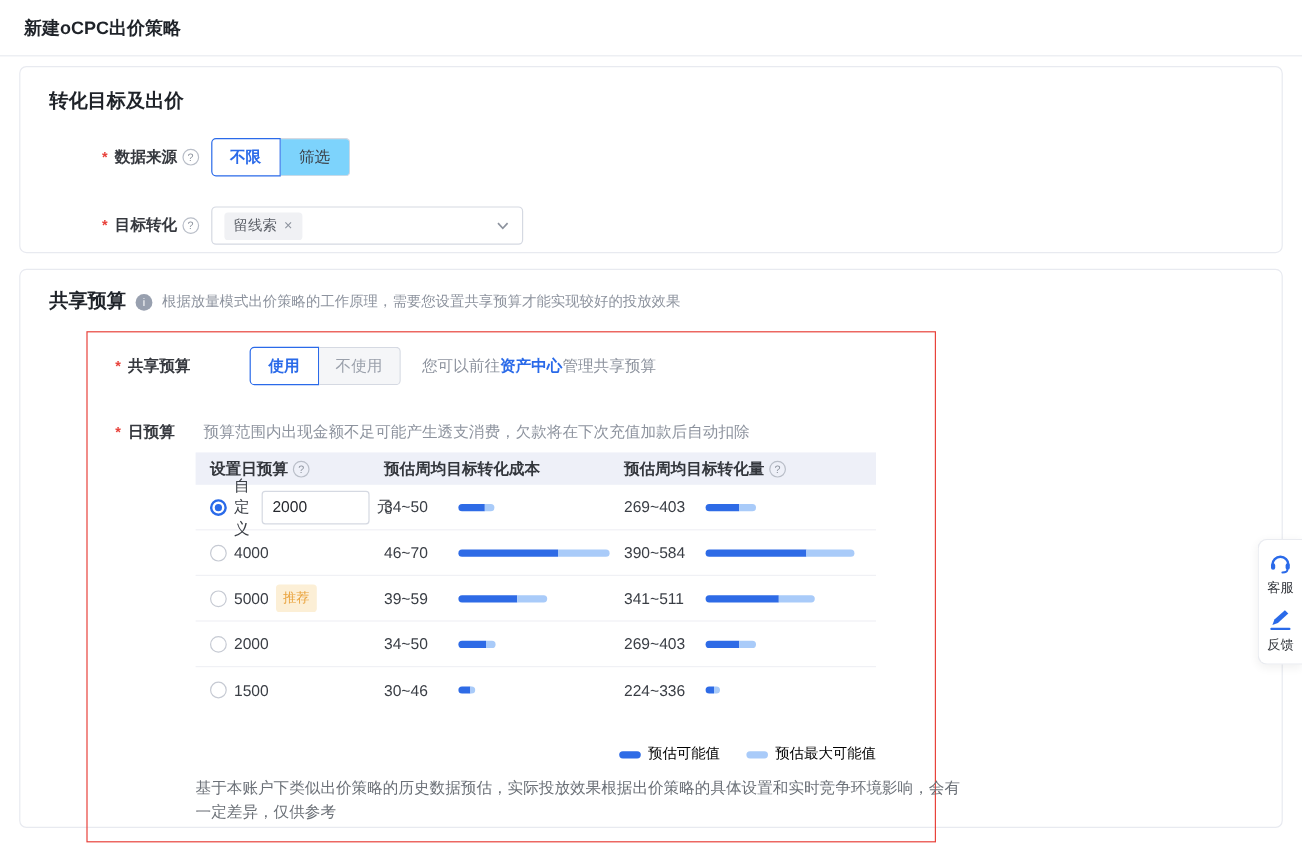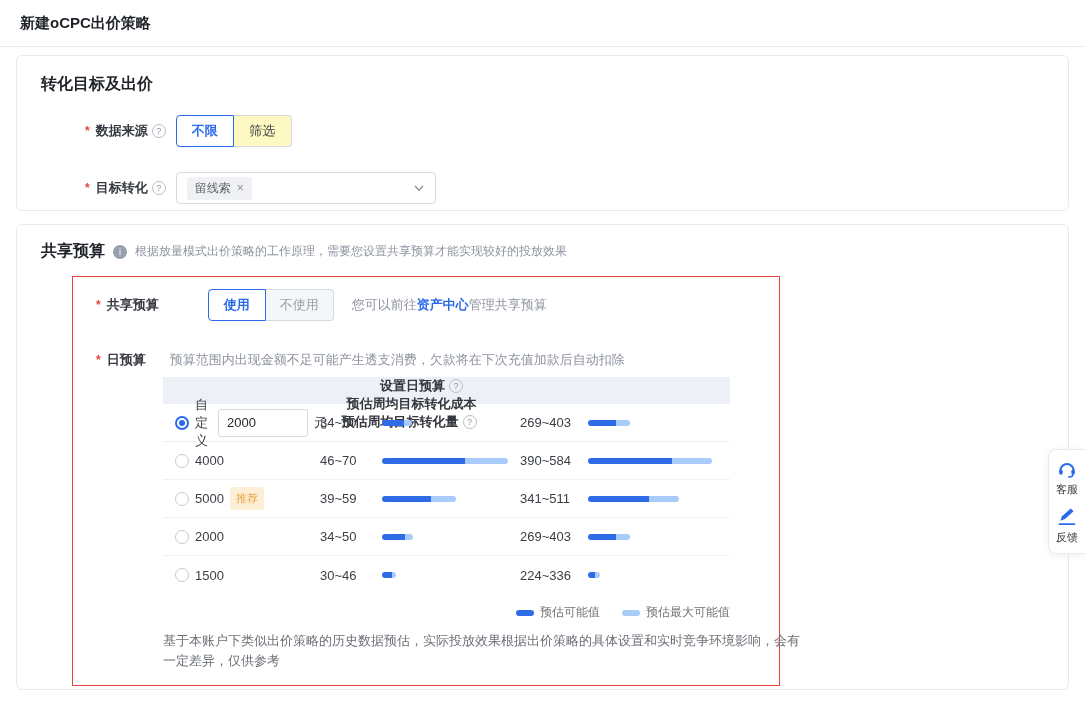--- a/index.html
+++ b/index.html
@@ -26,21 +26,21 @@
   .req { color:#e8423b; font-size:12px; margin-right:2px; }
   .qicon { width:14px; height:14px; border:1px solid #b9bec8; border-radius:50%;
     color:#8d939e; font-size:9px; line-height:12px; text-align:center; display:inline-block;
     font-weight:normal; }
   .iicon { width:14px; height:14px; background:#98a0af; border-radius:50%; color:#fff;
     font-size:9px; line-height:14px; text-align:center; display:inline-block; font-style:normal; }
 
   
   .seg { display:flex; }
   .seg .seg-btn { min-width:58px; padding:0 14px; height:32px; line-height:30px; text-align:center;
-    font-size:13px; border:1px solid #d5d9e2; background:#fef9c3; color:#3a3e45; cursor:pointer; }
+    font-size:13px; border:1px solid #d5d9e2; background:#7dd3fc; color:#3a3e45; cursor:pointer; }
   .seg .seg-btn:first-child { border-radius:4px 0 0 4px; }
   .seg .seg-btn:last-child { border-radius:0 4px 4px 0; border-left:none; }
   .seg .seg-btn.sel { border:1px solid #2a6ae9; color:#2a6ae9; font-weight:bold; background:#fff; }
   .seg .seg-btn.sel + .seg-btn { border-left:none; }
   .seg .seg-btn.dis { background:#f5f6f8; color:#9aa0ab; }
 
   
   .select-box { width:260px; height:32px; border:1px solid #d5d9e2; border-radius:4px;
     display:flex; align-items:center; padding:0 10px; justify-content:space-between; }
   .tag { background:#f0f1f4; border-radius:3px; font-size:12px; color:#5a5e66;
@@ -50,21 +50,21 @@
   
   .redbox { margin-left:31px; margin-top:14px; width:708px; border:1px solid #e8423b;
     padding:12px 0 0 23px; }
 
   .note { font-size:13px; color:#8d939e; }
   .note .link { color:#2a6ae9; font-weight:bold; cursor:pointer; }
 
   
   .btable { width:567px; margin-top:8px; font-size:13px; }
   .t-head { display:flex; background:#eef0f8; height:27px; align-items:center;
-    font-weight:bold; color:#33363c;flex-direction:column; }
+    font-weight:bold; color:#33363c; }
   .t-row { display:flex; align-items:center; height:38px; border-bottom:1px solid #f0f1f5; }
   .t-row:last-child { border-bottom:none; }
   .cell { display:flex; align-items:center; }
   .c1 { width:157px; padding-left:12px; gap:6px; }
   .c2 { width:200px; padding-left:0; }
   .c3 { width:210px; }
   .hcell { display:flex; align-items:center; gap:4px; }
   .range { color:#3a3e45; }
   .c2 .range { width:62px; }
   .c3 .range { width:68px; }
@@ -78,22 +78,22 @@
   .radio.sel { border:2px solid #2a6ae9; }
   .radio.sel::after { content:""; position:absolute; left:2px; top:2px; width:6px; height:6px;
     border-radius:50%; background:#2a6ae9; }
   .opt-label { color:#3a3e45; }
   .budget-input { width:90px; height:28px; border:1px solid #d5d9e2; border-radius:3px;
     font-size:13px; padding:0 8px; color:#26282e; margin-left:4px;
     font-family:"Liberation Sans","DejaVu Sans",sans-serif; }
   .unit { color:#3a3e45; }
   .badge { background:#fcefd6; color:#e9a23b; font-size:11px; padding:4px 6px; border-radius:3px; }
 
-  .legend { width:567px; display:flex; justify-content:flex-end; gap:22px; margin-top:10px;
-    font-size:12px; color:#737373; }
+  .legend { width:567px; display:flex; justify-content:flex-end; gap:22px; margin-top:26px;
+    font-size:12px; color:#000000; }
   .legend .li { display:flex; align-items:center; gap:6px; }
   .pill { width:18px; height:6px; border-radius:3px; display:inline-block; }
   .pill.dk { background:#2e6be6; } .pill.lt { background:#a9cbf9; }
 
   .footnote { width:640px; margin:10px 0 14px -5px; font-size:13px; color:#6b7077; line-height:20px; }
 
   
   .float-panel { position:absolute; right:0; top:449px; width:37px; background:#fff;
     border:1px solid #e9ebf0; border-right:none; border-radius:8px 0 0 8px;
     box-shadow:0 2px 8px rgba(0,0,0,.06); padding:9px 0 8px; display:flex;

